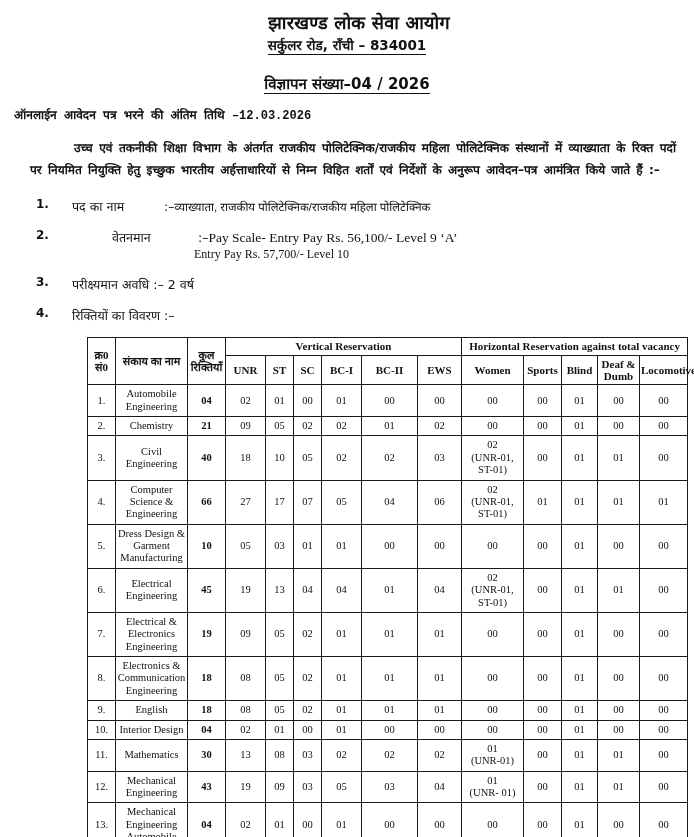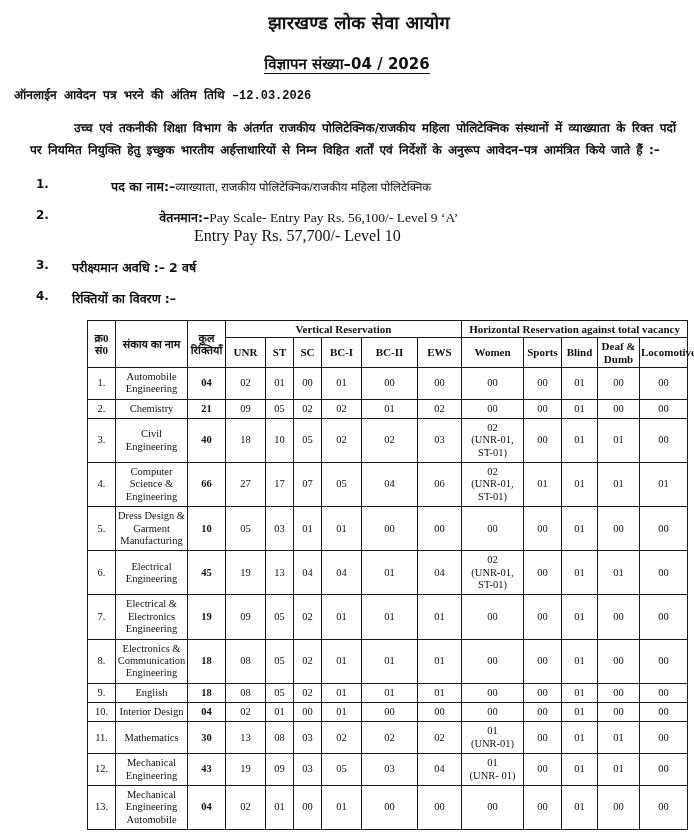--- a/index.html
+++ b/index.html
@@ -91,36 +91,35 @@
     font-weight: bold;
     width: 36px;
     flex: 0 0 36px;
   }
   .item-body {
     flex: 1 1 auto;
   }
   .item-label {
     font-family: "DejaVu Sans", sans-serif;
     font-size: 12.5px;
-    font-weight: bold;
-    text-align: right;
+    font-weight: normal;
   }
   .item-value-hi {
     font-family: Liberation Sans, sans-serif;
     font-size: 11.5px;
     font-weight: normal;
   }
   .item-value-en {
     font-family: "Liberation Serif", serif;
     font-size: 13.5px;
     font-weight: normal;
   }
   .pay-line2 {
     font-family: "Liberation Serif", serif;
-    font-size: 16px;
+    font-size: 12px;
     padding-left: 122px;
     margin-top: 1px;
   }
   .lbl-w1 { display:inline-block; min-width: 92px; }
   .lbl-w2 { display:inline-block; min-width: 86px; margin-left: 40px; }
 
   
   .tbl-wrap {
     margin: 6px 0 0 87px;
     width: 600px;
@@ -180,20 +179,21 @@
   col.c-dd   { width: 42px; }
   col.c-loc  { width: 48px; }
 </style>
 </head>
 <body>
 
 <div class="page">
 
   <div class="hdr">
     <div class="org-name">झारखण्ड लोक सेवा आयोग</div>
+    <div><span class="org-addr">सर्कुलर रोड, राँची – 834001</span></div>
     <div><span class="advt-no">विज्ञापन संख्या–04 / 2026</span></div>
   </div>
 
   <div class="last-date">ऑनलाईन आवेदन पत्र भरने की अंतिम तिथि –12.03.2026</div>
 
   <p class="intro">उच्च एवं तकनीकी शिक्षा विभाग के अंतर्गत राजकीय पोलिटेक्निक/राजकीय महिला पोलिटेक्निक संस्थानों में व्याख्याता के रिक्त पदों पर नियमित नियुक्ति हेतु इच्छुक भारतीय अर्हत्ताधारियों से निम्न विहित शर्तों एवं निर्देशों के अनुरूप आवेदन–पत्र आमंत्रित किये जाते हैं :–</p>
 
   <div class="items">
 
     <div class="item">

